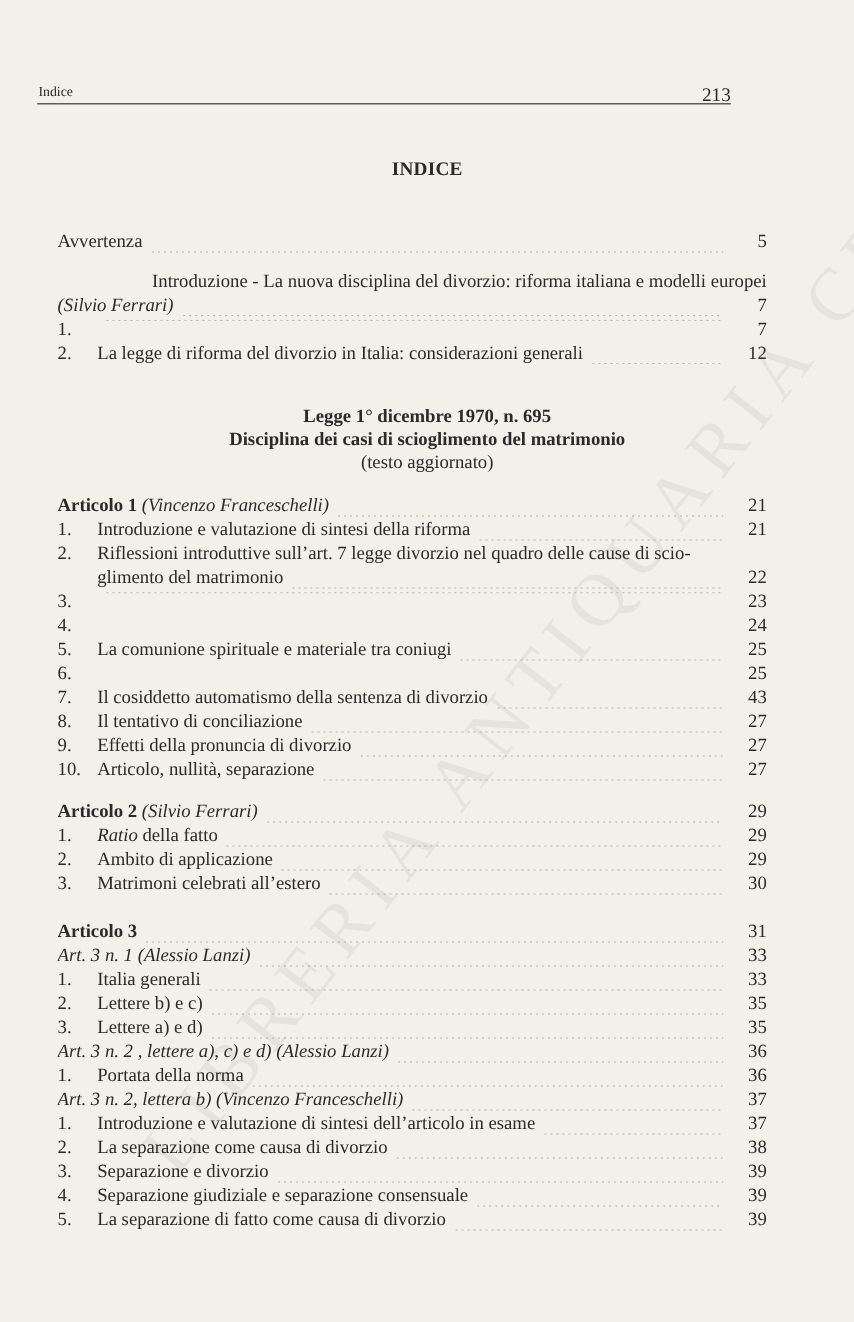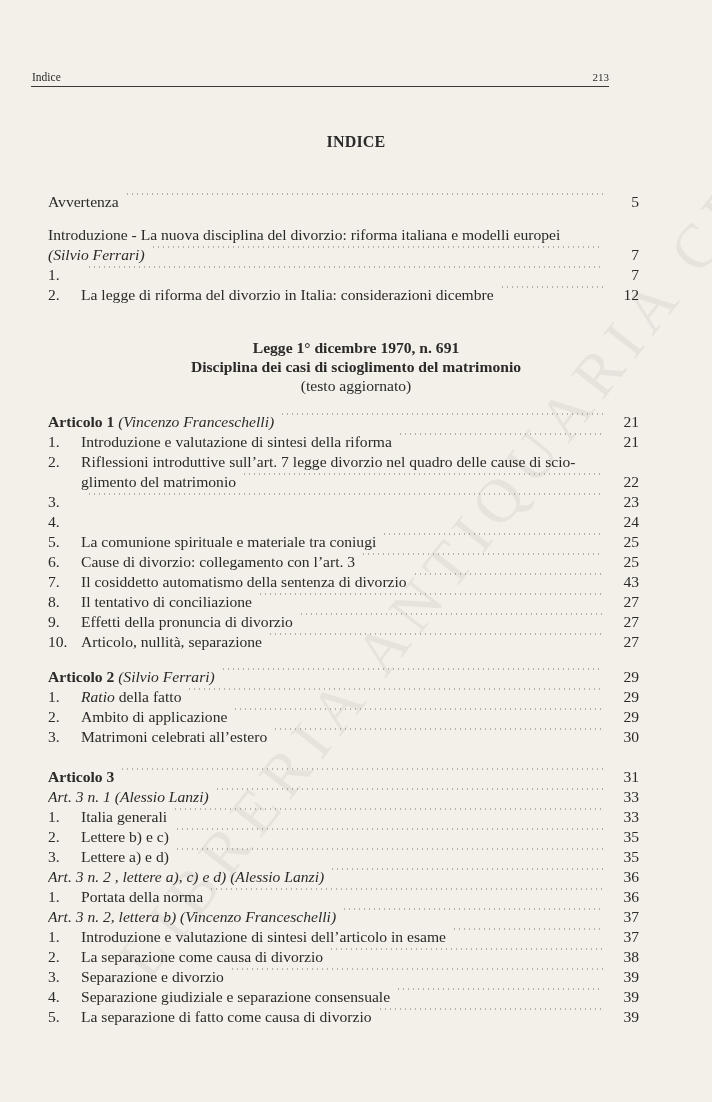--- a/index.html
+++ b/index.html
@@ -10,42 +10,42 @@
     color: #2b2a28;
     position: relative;
   }
   .page { position: absolute; left: 0; top: 0; width: 712px; height: 1102px; }
   .running-head {
     position: absolute; left: 31px; top: 70px; width: 578px;
     height: 16px; border-bottom: 1px solid #3a3936;
     font-size: 11.5px;
   }
   .running-head .rh-left { position: absolute; left: 1px; top: 1px; }
-  .running-head .rh-right { position: absolute; right: 0; top: 1px; font-size: 11px; }
+  .running-head .rh-right { position: absolute; right: 0; top: 1px; font-size: 16px; }
 
   .title {
     position: absolute; left: 0; width: 712px; top: 133px; text-align: center;
     font-weight: bold; font-size: 16px; letter-spacing: 0.2px;
   }
   .toc { position: absolute; left: 48px; width: 591px; }
   .row {
     position: relative; height: 20px; line-height: 20px;
     font-size: 15.6px; white-space: nowrap;
   }
   .row .num { position: absolute; left: 0; }
   .row .txt { position: absolute; left: 33px; right: 36px; overflow: hidden; }
   .row.nonum .txt { left: 0; }
   .row .leader {
     display: inline-block; vertical-align: baseline;
     width: 100%; height: 4px; margin-left: 6px;
     background-image: radial-gradient(circle, #9c988f 0.7px, transparent 0.9px);
     background-size: 5px 4px; background-repeat: repeat-x;
     opacity: 0.75;
   }
-  .row .txtwrap { display: flex; align-items: flex-start; }
+  .row .txtwrap { display: flex; align-items: flex-end; }
   .row .txtwrap .leadwrap { flex: 1; overflow: hidden; height: 4px; margin-left: 6px; }
   .row .txtwrap .leadwrap .leader { margin-left: 0; width: 100%; display: block; }
   .row .pg { position: absolute; right: 0; text-align: right; font-size: 15.6px; }
   .it { font-style: italic; }
   .bd { font-weight: bold; }
 
   .law-head {
     position: absolute; left: 0; width: 712px; top: 338px; text-align: center;
     font-size: 15.6px; line-height: 19px;
   }
@@ -77,21 +77,21 @@
       <div class="txt txtwrap">
           <span>Avvertenza</span>
           <span class="leadwrap">
             <span class="leader"></span>
           </span>
         </div>
       <span class="pg">5</span>
     </div>
     <div style="height:13px"></div>
     <div class="row nonum">
-      <div class="txt" style="right:0;"><span>Introduzione - La nuova disciplina del divorzio: riforma italiana e modelli europei</span></div>
+      <div class="txt" style="right:0;text-align:right;"><span>Introduzione - La nuova disciplina del divorzio: riforma italiana e modelli europei</span></div>
     </div>
     <div class="row nonum">
       <div class="txt txtwrap">
           <span class="it">(Silvio Ferrari)</span>
           <span class="leadwrap">
             <span class="leader"></span>
           </span>
         </div>
       <span class="pg">7</span>
     </div>
@@ -100,31 +100,31 @@
       <div class="txt txtwrap">
           <span class="leadwrap">
             <span class="leader"></span>
           </span>
         </div>
       <span class="pg">7</span>
     </div>
     <div class="row">
       <span class="num">2.</span>
       <div class="txt txtwrap">
-          <span>La legge di riforma del divorzio in Italia: considerazioni dicembre</span>
+          <span>La legge di riforma del divorzio in Italia: considerazioni generali</span>
           <span class="leadwrap">
             <span class="leader"></span>
           </span>
         </div>
       <span class="pg">12</span>
     </div>
   </div>
 
   <div class="law-head">
-    <div class="l1">Legge 1° dicembre 1970, n. 691</div>
+    <div class="l1">Legge 1° dicembre 1970, n. 695</div>
     <div class="l2">Disciplina dei casi di scioglimento del matrimonio</div>
     <div class="l3">(testo aggiornato)</div>
   </div>
 
   <div class="toc" style="top:412px;">
     <div class="row nonum">
       <div class="txt txtwrap"><span class="bd">Articolo 1</span>&nbsp;<span class="it">(Vincenzo Franceschelli)</span><span class="leadwrap">
             <span class="leader"></span>
           </span></div>
       <span class="pg">21</span>
@@ -171,26 +171,20 @@
           <div class="txt txtwrap">
             <span>La comunione spirituale e materiale tra coniugi</span>
             <span class="leadwrap">
               <span class="leader"></span>
             </span>
           </div>
           <span class="pg">25</span>
         </div>
         <div class="row">
           <span class="num">6.</span>
-          <div class="txt txtwrap">
-            <span>Cause di divorzio: collegamento con l’art. 3</span>
-            <span class="leadwrap">
-              <span class="leader"></span>
-            </span>
-          </div>
           <span class="pg">25</span>
         </div>
         <div class="row">
           <span class="num">7.</span>
           <div class="txt txtwrap">
             <span>Il cosiddetto automatismo della sentenza di divorzio</span>
             <span class="leadwrap">
               <span class="leader"></span>
             </span>
           </div>

